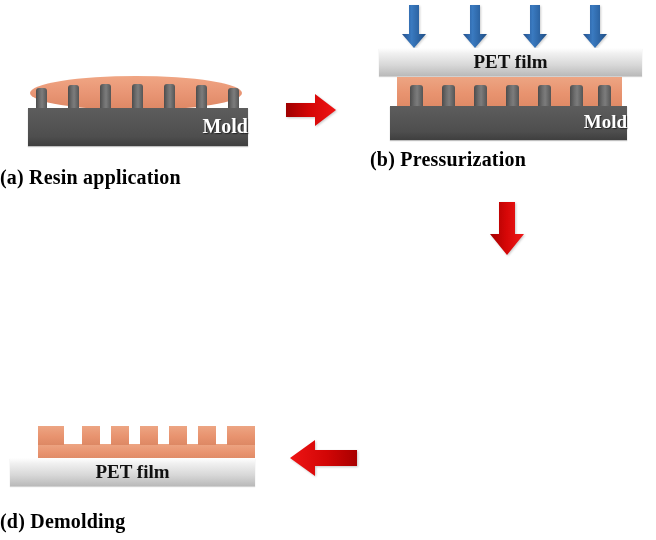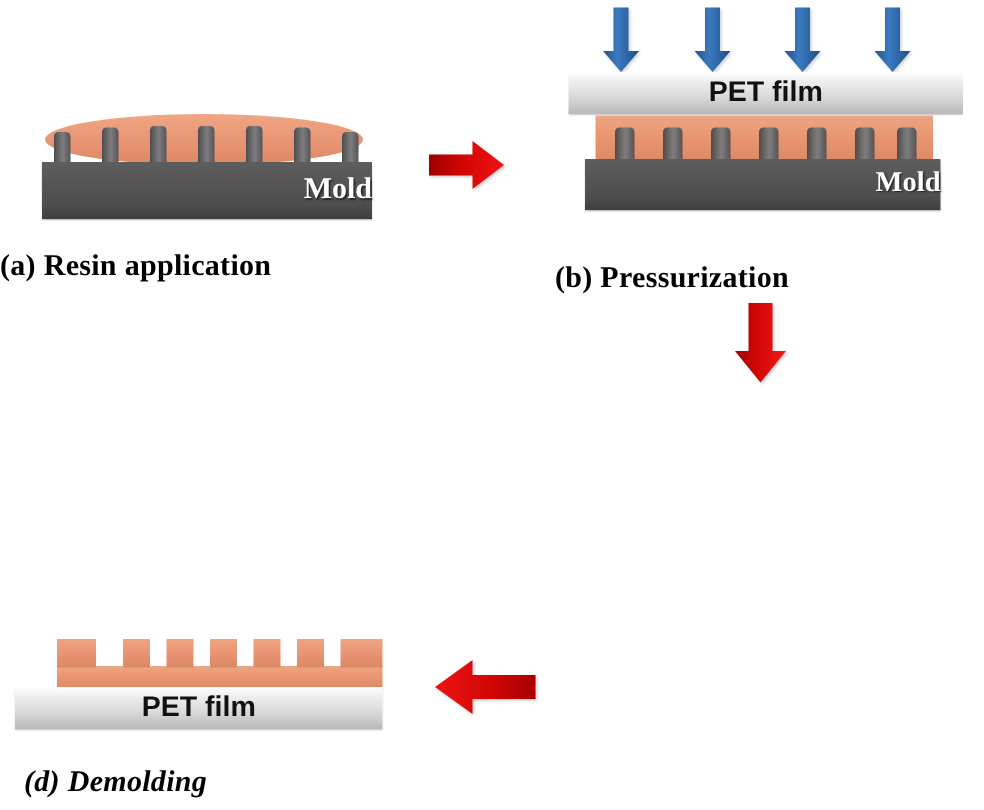--- a/index.html
+++ b/index.html
@@ -60,21 +60,21 @@
   .pet {
     position: absolute;
     background: linear-gradient(180deg, #ffffff 0%, #f0f0f0 20%, #d7d7d7 62%, #b9b9b9 100%);
     box-shadow: 0 1px 1px rgba(0,0,0,0.18);
   }
   .pet-label {
     position: absolute;
     left: 0; right: 0;
     text-align: center;
     color: #111111;
-    font-family: Liberation Sans, sans-serif;
+    font-family: Liberation Serif, serif;
     font-weight: bold;
   }
 
   
   .resin-blob {
     position: absolute;
     background: radial-gradient(ellipse at 40% 25%, #ef a08a 0%, #e89272 0%, #e08b6d 100%);
     background: linear-gradient(180deg, #ef9f7d 0%, #e89272 55%, #d9825f 100%);
     border-radius: 50%;
   }
@@ -179,21 +179,21 @@
     <div class="pillar rtop" style="left:114px; top:85px; width:13px; height:25px;"></div>
     <div class="pillar rtop" style="left:146px; top:85px; width:13px; height:25px;"></div>
     <div class="pillar rtop" style="left:178px; top:85px; width:13px; height:25px;"></div>
     <div class="pillar rtop" style="left:210px; top:85px; width:13px; height:25px;"></div>
     <div class="pillar rtop" style="left:238px; top:85px; width:13px; height:25px;"></div>
 
     <div class="mold" style="left:30px; top:106px; width:237px; height:34px;">
       <div class="mold-label" style="top:5px; font-size:19px;">Mold</div>
     </div>
 
-    <div class="caption" style="left:10px; top:174px; width:276px;">(b) Pressurization</div>
+    <div class="caption" style="left:10px; top:148px; width:276px;">(b) Pressurization</div>
   </div>
 
   <div class="arrow-red-down" style="left:487px; top:200px; width:40px; height:58px;">
     <svg width="40" height="58" viewBox="0 0 40 58">
       <defs>
         <linearGradient id="redV" x1="0" y1="0" x2="1" y2="0">
           <stop offset="0%" stop-color="#a40000"></stop>
           <stop offset="48%" stop-color="#d60707"></stop>
           <stop offset="100%" stop-color="#ef1a1a"></stop>
         </linearGradient>
@@ -260,16 +260,16 @@
       <div class="resin-tooth" style="left:131px; top:0px; width:18px; height:19px;"></div>
       <div class="resin-tooth" style="left:160px; top:0px; width:18px; height:19px;"></div>
       <div class="resin-tooth" style="left:189px; top:0px; width:28px; height:19px;"></div>
       <div class="resin-tooth" style="left:18px;  top:0px; width:8px;  height:19px;"></div>
     </div>
 
     <div class="pet" style="left:10px; top:58px; width:245px; height:28px;">
       <div class="pet-label" style="top:3px; font-size:19px;">PET film</div>
     </div>
 
-    <div class="caption" style="left:16px; top:110px; width:272px;font-style:italic;">(d) Demolding</div>
+    <div class="caption" style="left:0px; top:110px; width:272px;">(d) Demolding</div>
   </div>
 
 </div>
 
 </body></html>

